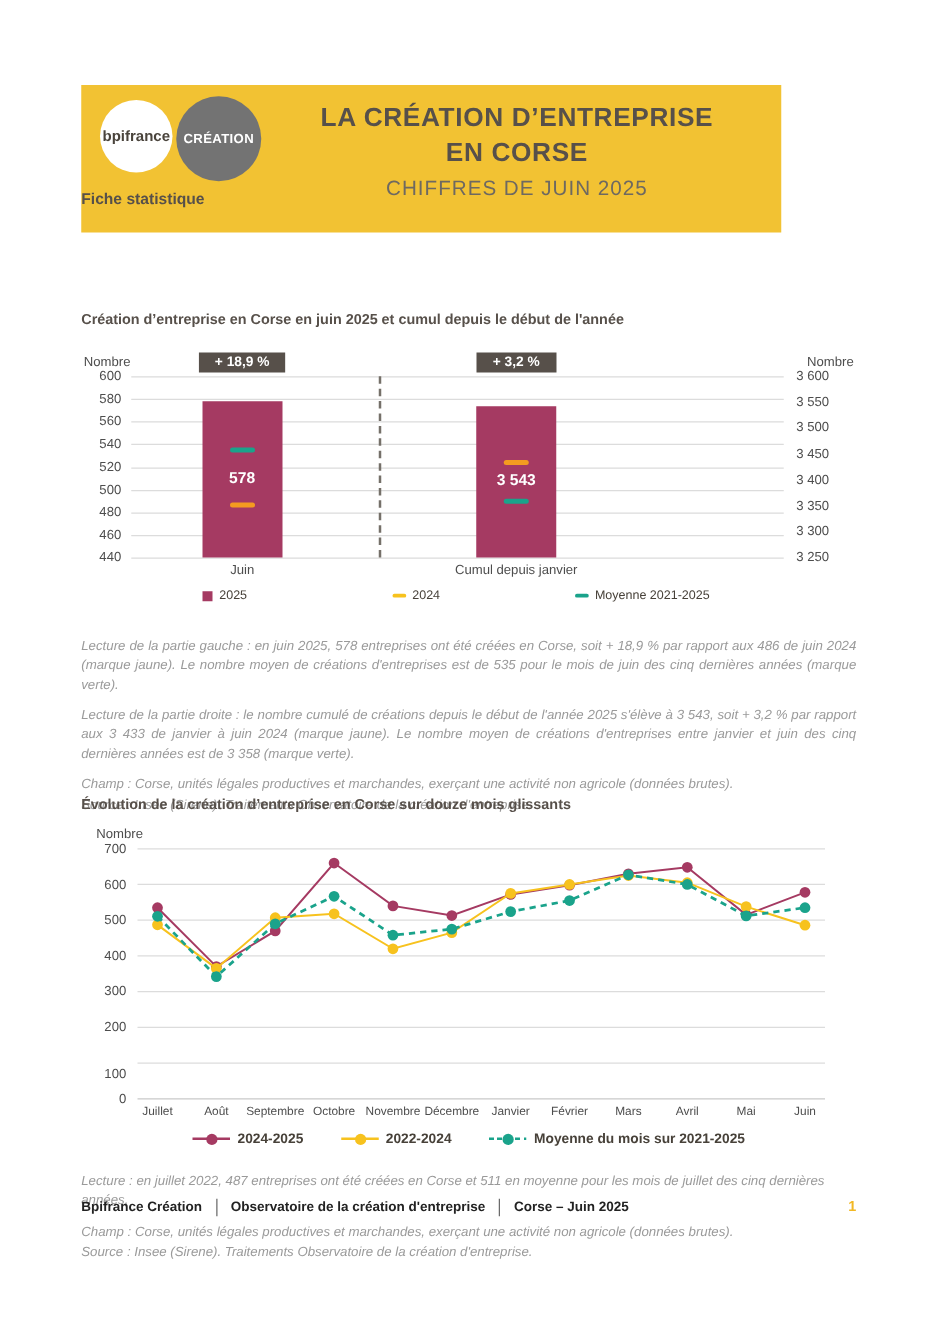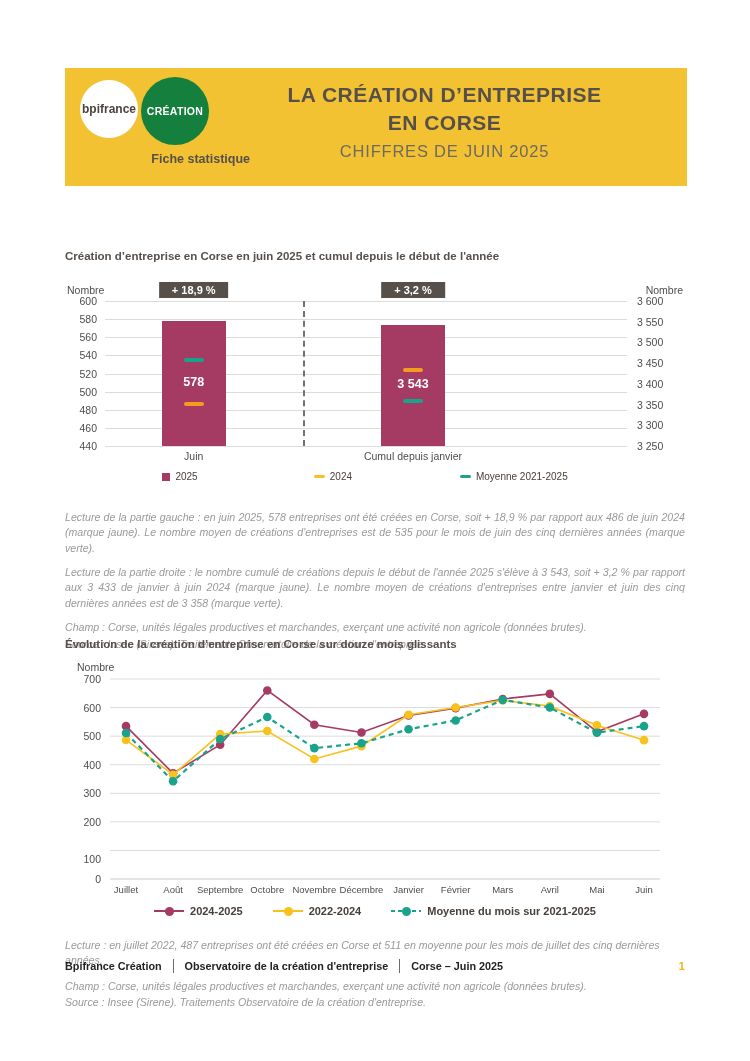--- a/index.html
+++ b/index.html
@@ -1,26 +1,26 @@
 <!DOCTYPE html>
 <html><head>
 <meta charset="utf-8">
 <style>
   * { margin:0; padding:0; box-sizing:border-box; }
   html,body { background:#ffffff; }
   body { font-family:"Liberation Sans", sans-serif; }
   .page { position:relative; width:750px; height:1061px; background:#ffffff; overflow:hidden; margin:0 auto; }
 
   
-  .header { position:absolute; top:68px; left:65px; width:622px; height:118px; background:#F2C233; display:flex; }
+  .header { position:absolute; top:68px; left:65px; width:560px; height:118px; background:#F2C233; display:flex; }
   .logo-zone { width:185px; position:relative; flex:none; }
   .circle { position:absolute; border-radius:50%; display:flex; align-items:center; justify-content:center; font-weight:bold; }
   .circle.white { left:15px; top:12px; width:58px; height:58px; background:#ffffff; color:#4A443C; font-size:12px; z-index:1; }
-  .circle.dark { left:76px; top:9px; width:68px; height:68px; background:#15803d; color:#ffffff; font-size:10.5px; letter-spacing:.3px; z-index:2; }
-  .tagline { position:absolute; top:84px; left:0; width:185px; text-align:right; font-weight:bold; font-size:12.5px; color:#57504A; }
+  .circle.dark { left:76px; top:9px; width:68px; height:68px; background:#737373; color:#ffffff; font-size:10.5px; letter-spacing:.3px; z-index:2; }
+  .tagline { position:absolute; top:84px; left:0; width:185px; text-align:left; font-weight:bold; font-size:12.5px; color:#57504A; }
   .title-zone { flex:1; text-align:center; padding-top:13px; padding-right:48px; }
   .t1 { font-size:21px; font-weight:bold; color:#57504A; letter-spacing:.5px; line-height:1.33; }
   .t2 { font-size:16.5px; color:#6E6961; letter-spacing:.8px; margin-top:5px; }
 
   
   .sec-title { position:absolute; left:65px; width:620px; font-size:11.5px; font-weight:bold; color:#57504A; }
   #s1-title { top:250px; }
   #s2-title { top:638px; }
 
   

